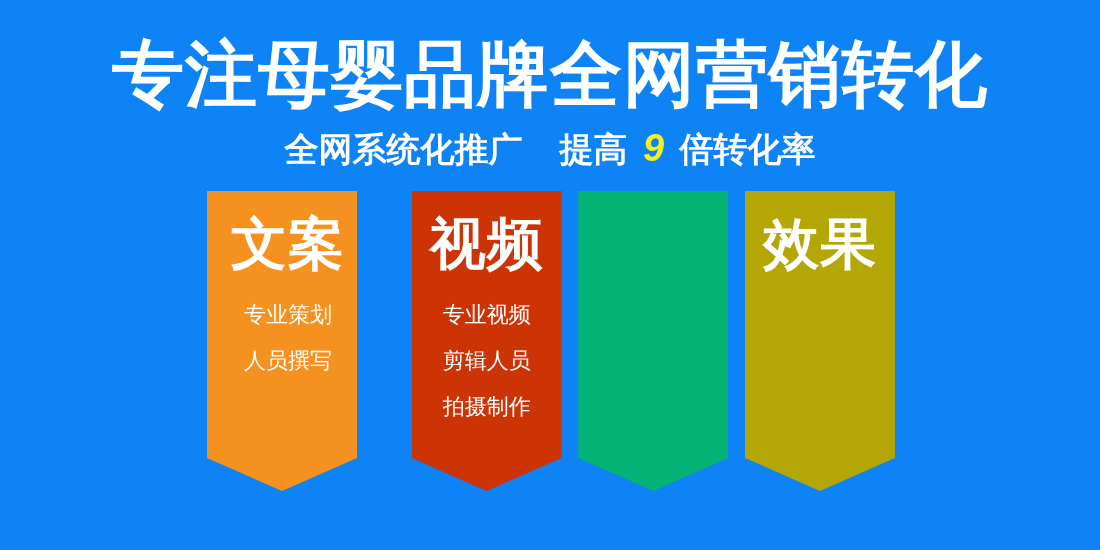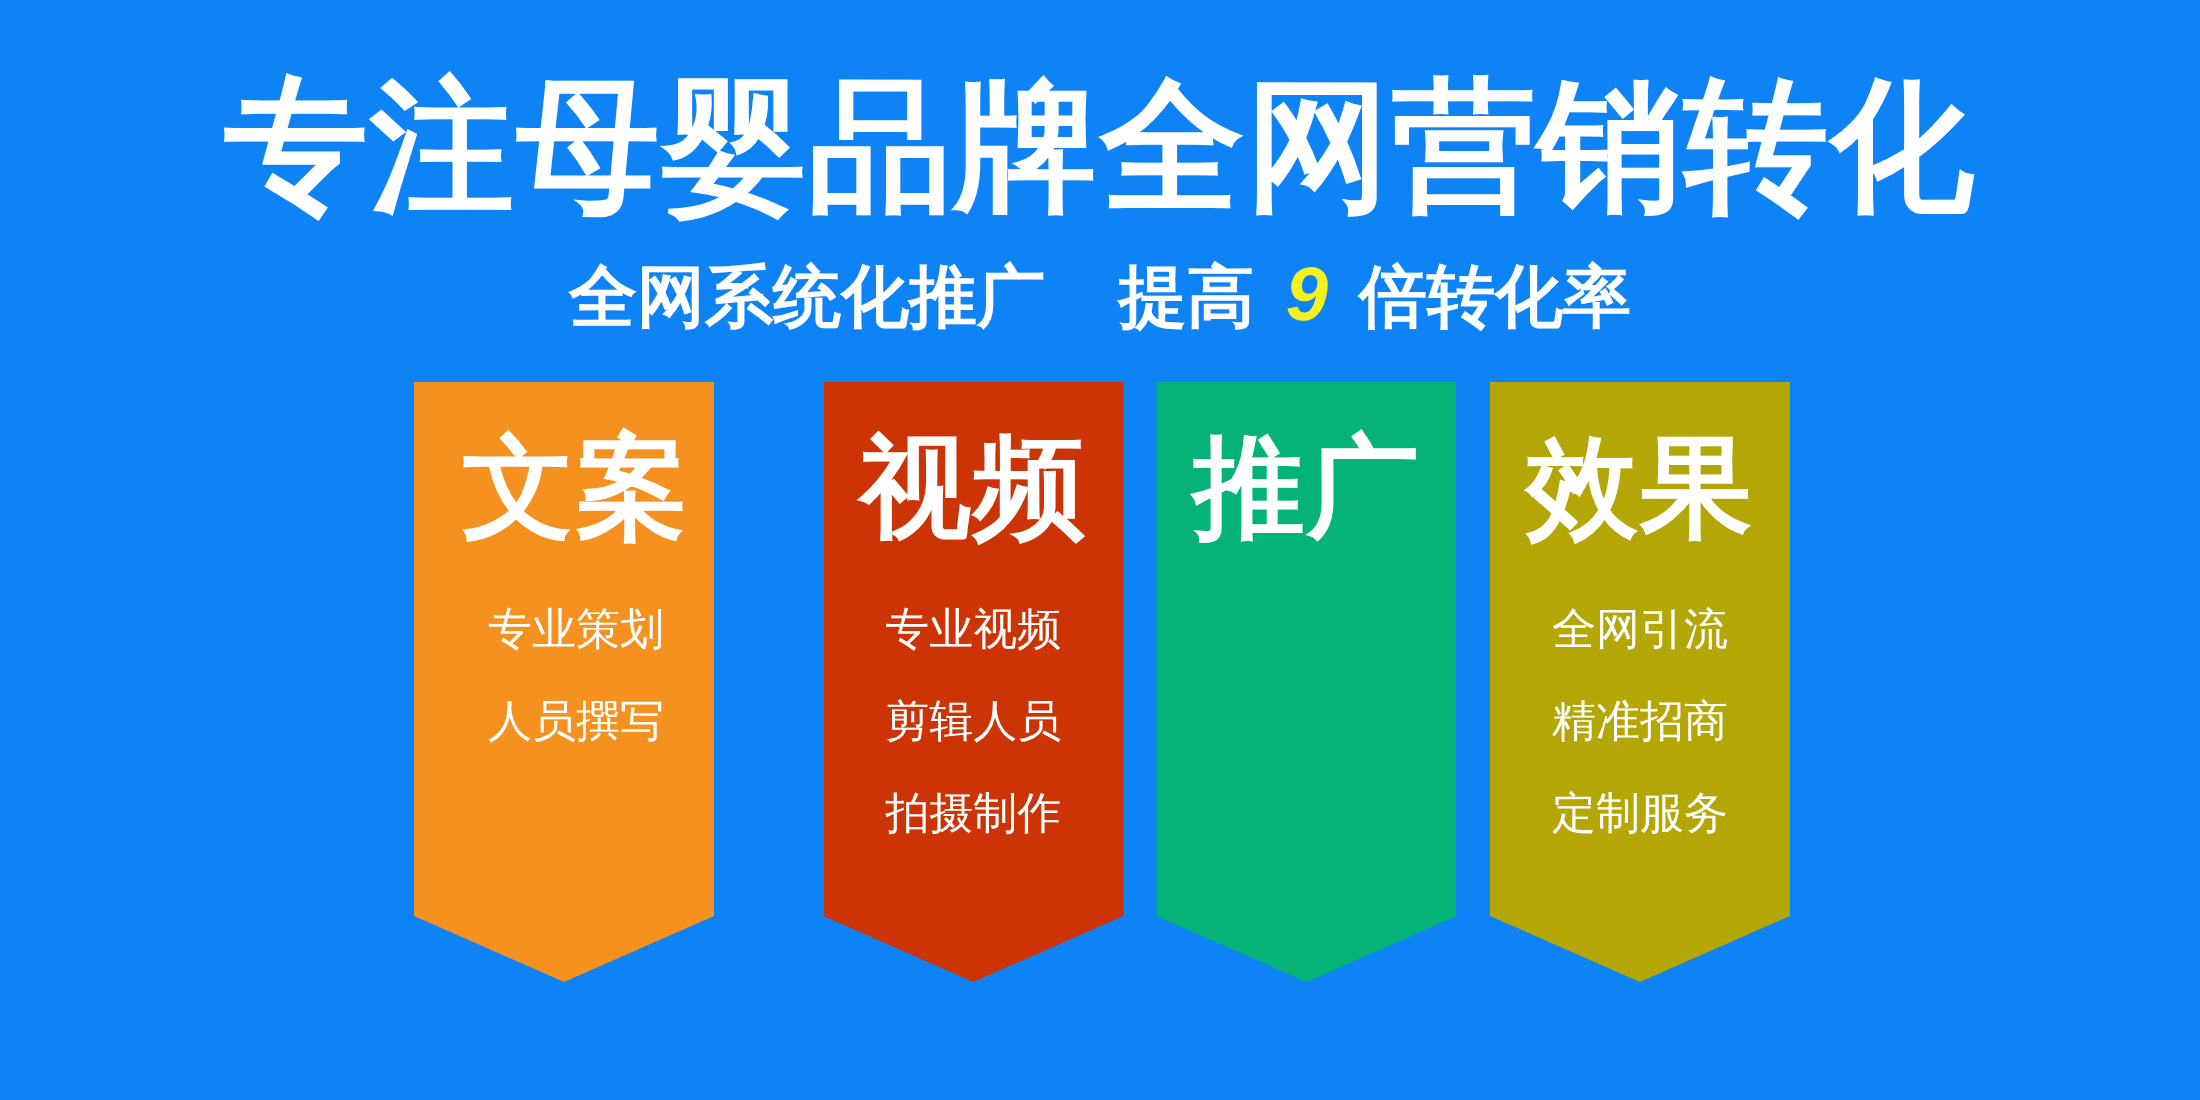--- a/index.html
+++ b/index.html
@@ -129,26 +129,20 @@
     <div class="pennant" id="card-1" style="background: rgb(204, 51, 5); margin-left: 38px;">
       <div class="pennant-title">视频</div>
       <ul class="pennant-lines">
         <li>专业视频</li>
         <li>剪辑人员</li>
         <li>拍摄制作</li>
       </ul>
     </div>
 
     <div class="pennant" id="card-2" style="background: rgb(5, 179, 119);">
-      <div class="pennant-title">推广</div>
     </div>
 
     <div class="pennant" id="card-3" style="background: rgb(179, 166, 5);">
       <div class="pennant-title">效果</div>
-      <ul class="pennant-lines">
-        <li>全网引流</li>
-        <li>精准招商</li>
-        <li>定制服务</li>
-      </ul>
     </div>
 
   </div>
 </div>
 
 </body></html>

